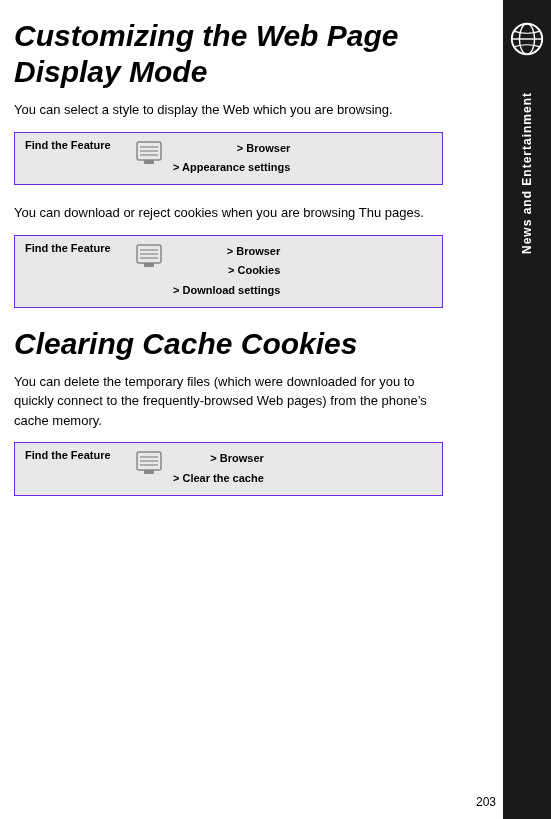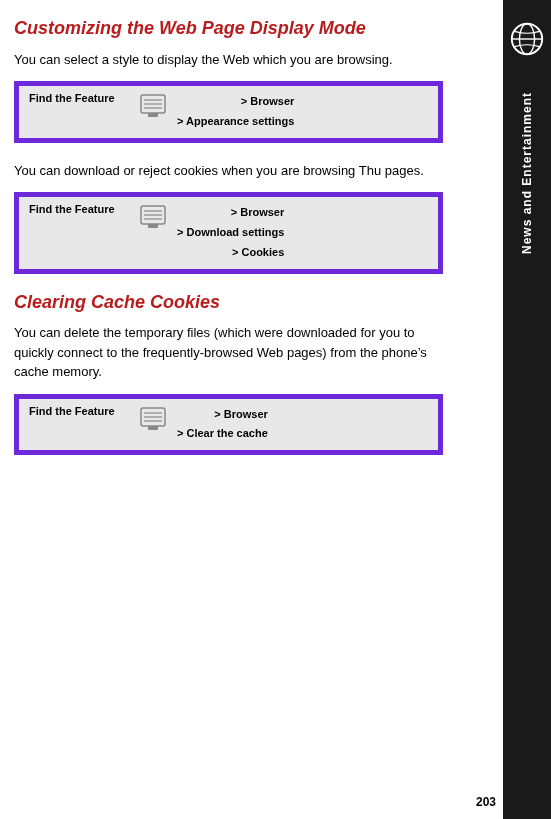--- a/index.html
+++ b/index.html
@@ -21,40 +21,40 @@
     }
 
     .main-content {
       flex: 1;
       padding: 18px 20px 18px 14px;
       padding-right: 60px;
     }
 
     
     .section-title-large {
-      font-size: 18px;
+      font-size: 30px;
       font-weight: bold;
       font-style: italic;
       line-height: 1.2;
       margin-bottom: 10px;
-      color: #b91c1c;
+      color: #000000;
     }
 
     .section-body {
       font-size: 13px;
       color: #000;
       line-height: 1.5;
       margin-bottom: 12px;
     }
 
     .find-feature-box {
       display: flex;
       align-items: flex-start;
       background: #e8e8e8;
-      border: 5px solid #6d28d9;
+      border: 1px solid #6d28d9;
       padding: 6px 10px;
       margin-bottom: 18px;
       gap: 10px;
     }
 
     .find-feature-label {
       font-size: 11px;
       font-weight: bold;
       color: #000;
       white-space: nowrap;
@@ -105,21 +105,21 @@
       letter-spacing: 1px;
     }
 
     
     .page-number {
       position: absolute;
       bottom: 10px;
       right: 55px;
       font-size: 12px;
       color: #000;
-      font-weight: bold;
+      font-weight: normal;
     }
 
     
     .menu-icon-svg {
       width: 28px;
       height: 28px;
     }
   </style>
 </head>
 <body>
@@ -154,22 +154,22 @@
         <svg class="menu-icon-svg" viewBox="0 0 28 28">
           <rect x="2" y="3" width="24" height="18" rx="2" fill="none" stroke="#888" stroke-width="1.5"></rect>
           <line x1="5" y1="8" x2="23" y2="8" stroke="#888" stroke-width="1.2"></line>
           <line x1="5" y1="12" x2="23" y2="12" stroke="#888" stroke-width="1.2"></line>
           <line x1="5" y1="16" x2="23" y2="16" stroke="#888" stroke-width="1.2"></line>
           <rect x="9" y="21" width="10" height="4" rx="1" fill="#888"></rect>
           <line x1="14" y1="21" x2="14" y2="25" stroke="#888" stroke-width="1"></line>
         </svg>
         <div class="find-feature-steps">
           <span>&gt; Browser</span>
+          <span>&gt; Cookies</span>
           <span>&gt; Download settings</span>
-          <span>&gt; Cookies</span>
         </div>
       </div>
     </div>
 
     <div>
       <div class="section-title-large">Clearing Cache Cookies</div>
       <p class="section-body">You can delete the temporary files (which were downloaded for you to quickly connect to the frequently-browsed Web pages) from the phone’s cache memory.</p>
       <div class="find-feature-box">
         <span class="find-feature-label">Find the Feature</span>
         <svg class="menu-icon-svg" viewBox="0 0 28 28">

